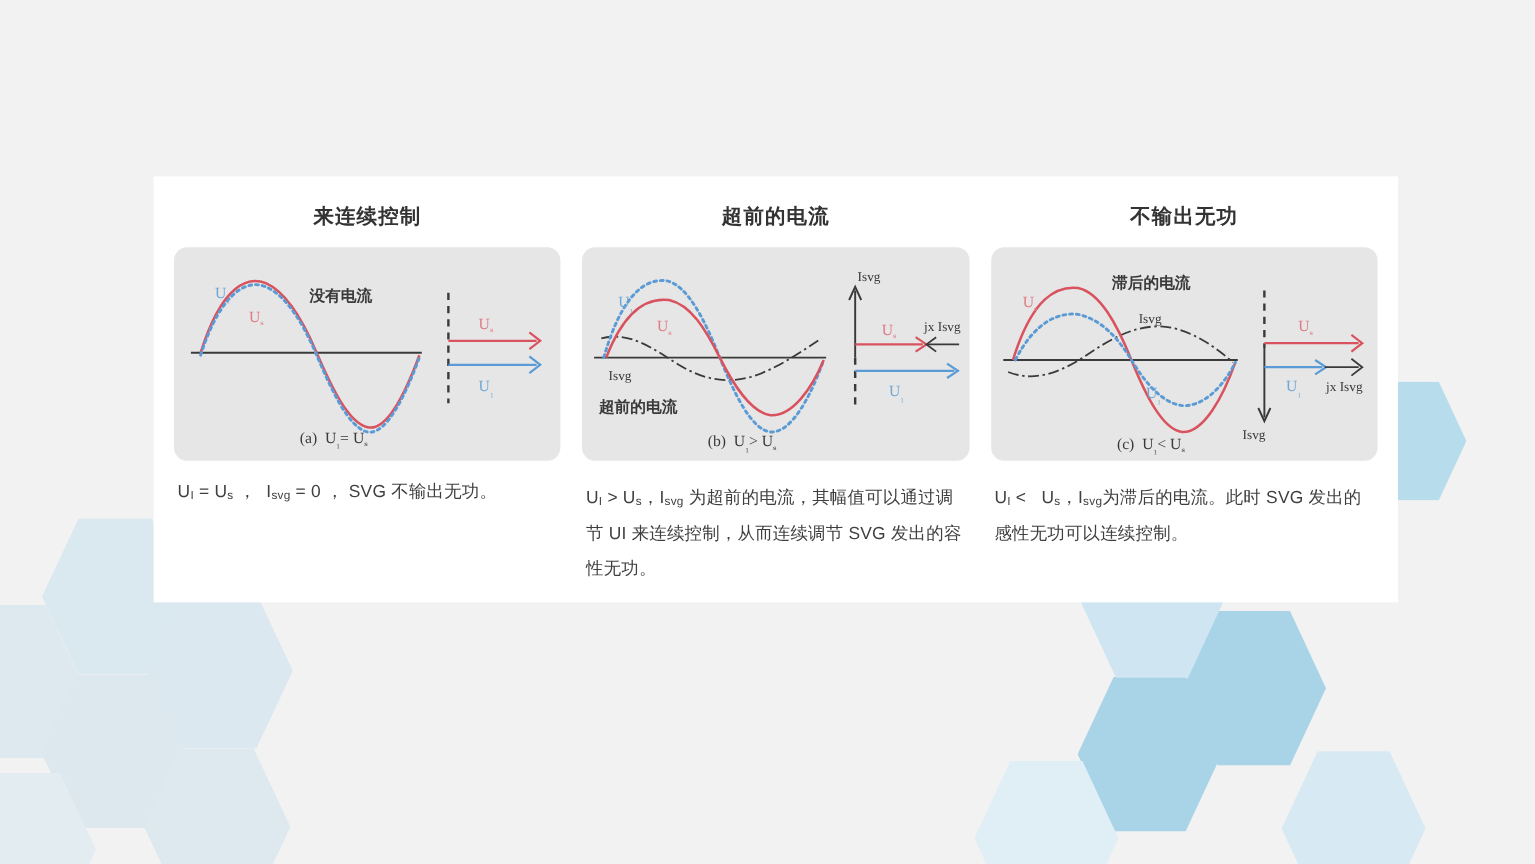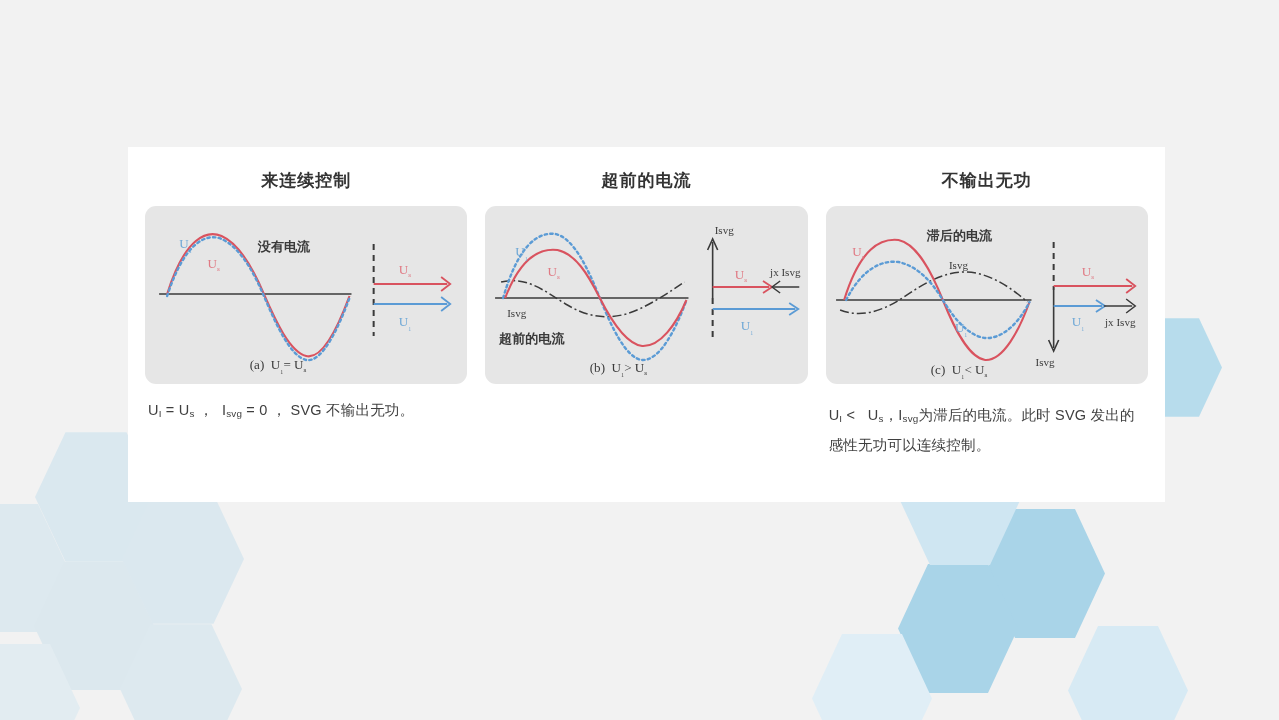--- a/index.html
+++ b/index.html
@@ -211,20 +211,23 @@
           <text class="fig-label lbl-black" x="283" y="70">jx Isvg</text>
 
           <line x1="226" y1="103" x2="308" y2="103" stroke="#5b9bd5" stroke-width="1.8"></line>
           <path d="M 302,97 L 311,103 L 302,109" fill="none" stroke="#5b9bd5" stroke-width="1.8"></path>
           <text class="fig-sub lbl-blue" x="254" y="124">U<tspan font-size="9" dy="3">₁</tspan></text>
 
           <text class="fig-sub lbl-black" x="104" y="166">(b)&nbsp; U<tspan font-size="9" dy="3">₁</tspan><tspan font-size="13" dy="-3">&gt; U</tspan><tspan font-size="9" dy="3">ₛ</tspan></text>
         </svg>
       </div>
 
+      <div class="panel-caption">
+        <span>U<sub class="sm">I</sub> &gt; U<sub class="sm">s</sub>，I<sub class="sm">svg</sub> 为超前的电流，其幅值可以通过调节 UI 来连续控制，从而连续调节 SVG 发出的容性无功。</span>
+      </div>
     </div>
 
     <div class="panel">
       <div class="panel-title">不输出无功</div>
 
       <div class="figure-box">
         <svg viewBox="0 0 320 178" preserveAspectRatio="none">
           <line x1="10" y1="94" x2="204" y2="94" stroke="#3a3a3a" stroke-width="1.6"></line>
 
           <path d="M 14,104 C 34,112 54,106 76,92 C 96,78 116,66 138,66 C 160,66 182,80 200,96" fill="none" stroke="#3a3a3a" stroke-width="1.5" stroke-dasharray="9 3 2 3"></path>

